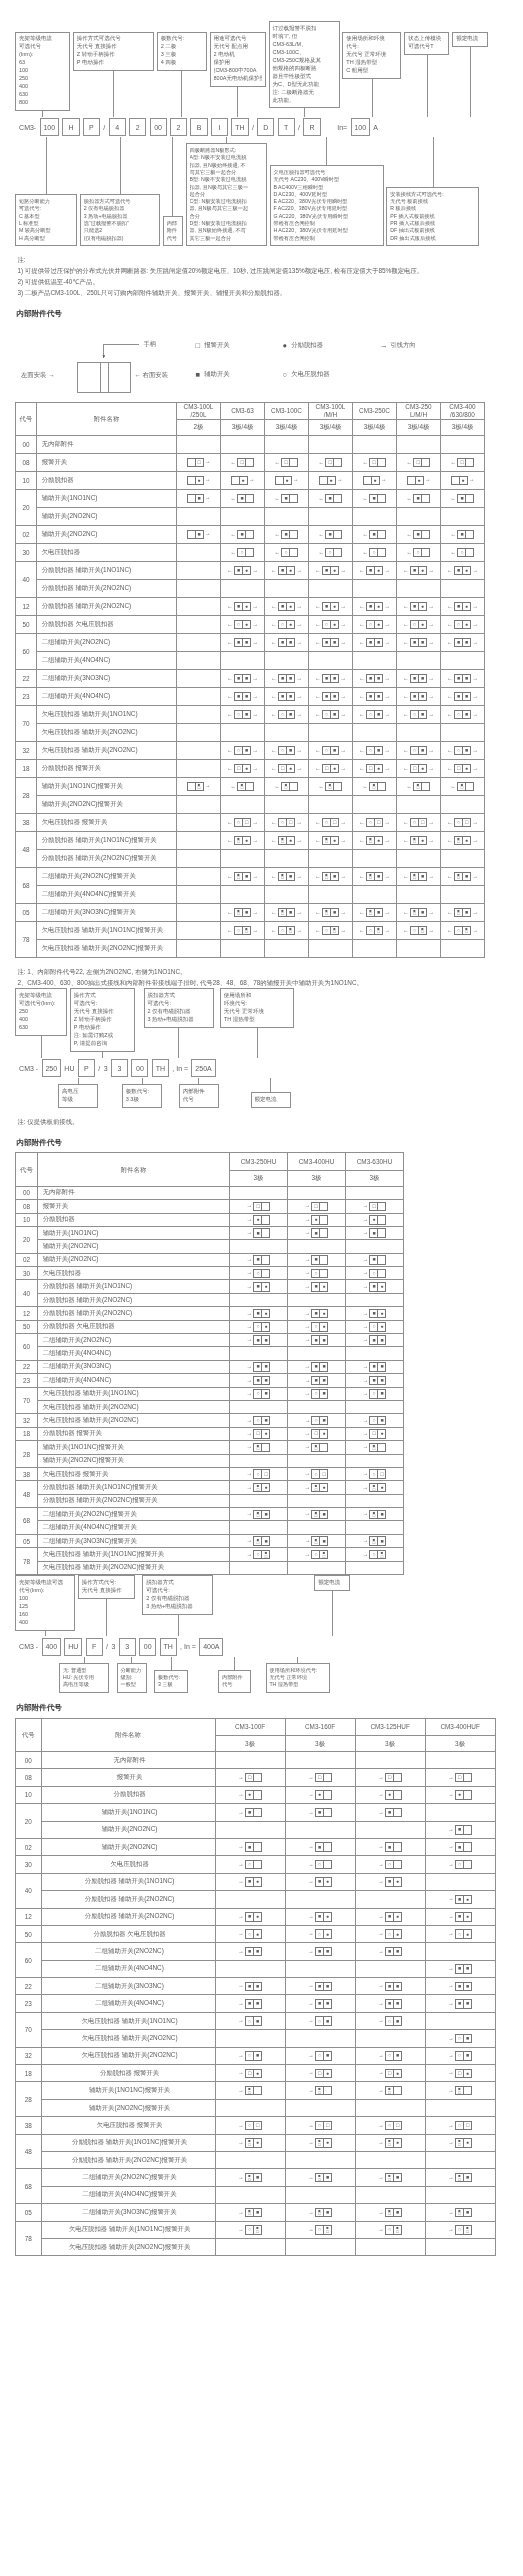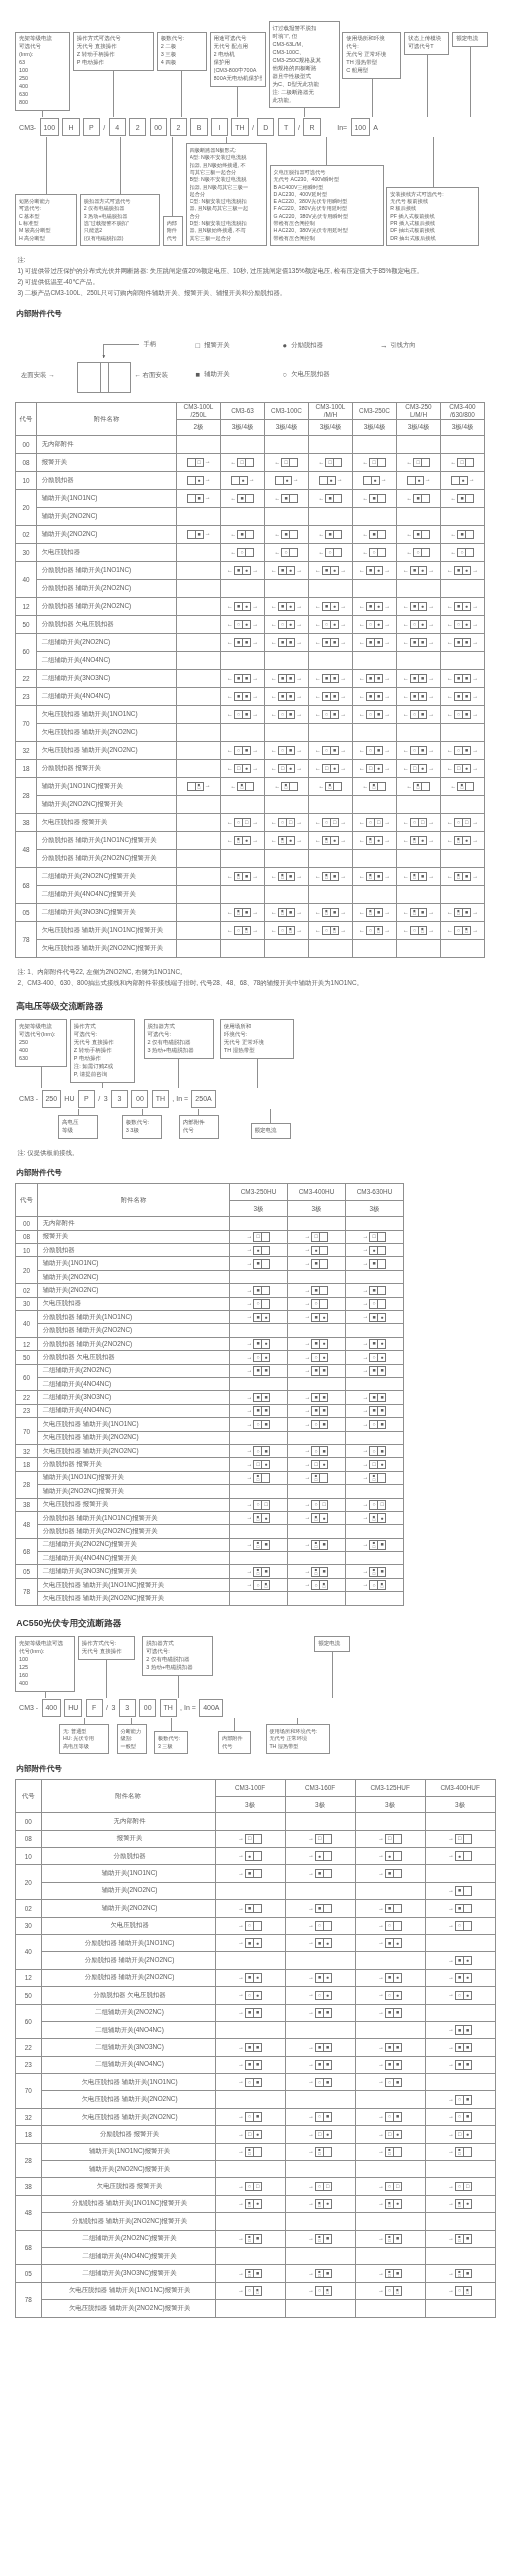--- a/index.html
+++ b/index.html
@@ -1573,21 +1573,20 @@
             <td></td>
           </tr>
         </tbody>
       </table>
     </div>
   <div class="notes" style="padding-left:17.4px;">
       <div class="bl2" style="white-space: normal;">注: 1、内部附件代号22, 左侧为2NO2NC, 右侧为1NO1NC。</div>
       <div class="bl2" style="white-space: normal;">2、CM3-400、630、800抽出式接线和内部附件带接线端子排时, 代号28、48、68、78的辅报开关中辅助开关为1NO1NC。</div>
     </div>
 
-  <div class="h-big">高电压等级交流断路器</div>
   <div>
     <div class="boxrow small">
         <div class="bcol" style="width: 52px;">
           <div class="box">
             <div class="bl">壳架等级电流</div>
             <div class="bl">可选代号(Inm):</div>
             <div class="bl">250</div>
             <div class="bl">400</div>
             <div class="bl">630</div>
           </div>
@@ -2292,21 +2291,20 @@
           <tr style="height: 13.4px;">
             <td class="nm">欠电压脱扣器 辅助开关(2NO2NC)报警开关</td>
             <td></td>
             <td></td>
             <td></td>
           </tr>
         </tbody>
       </table>
     </div>
 
-  <div class="h-big">AC550光伏专用交流断路器</div>
   <div>
     <div class="boxrow small">
         <div class="bcol" style="width: 60px;">
           <div class="box">
             <div class="bl">壳架等级电流可选</div>
             <div class="bl">代号(Inm):</div>
             <div class="bl">100</div>
             <div class="bl">125</div>
             <div class="bl">160</div>
             <div class="bl">400</div>

